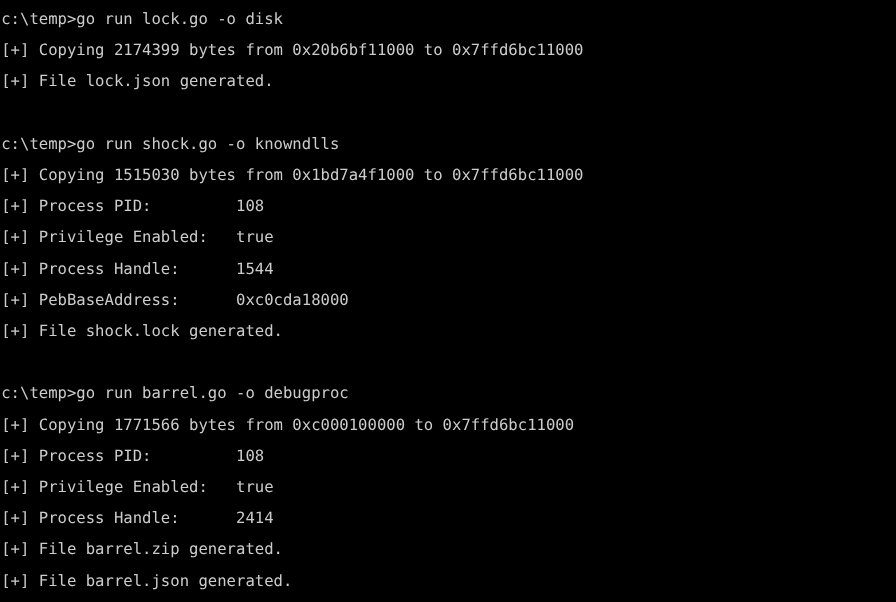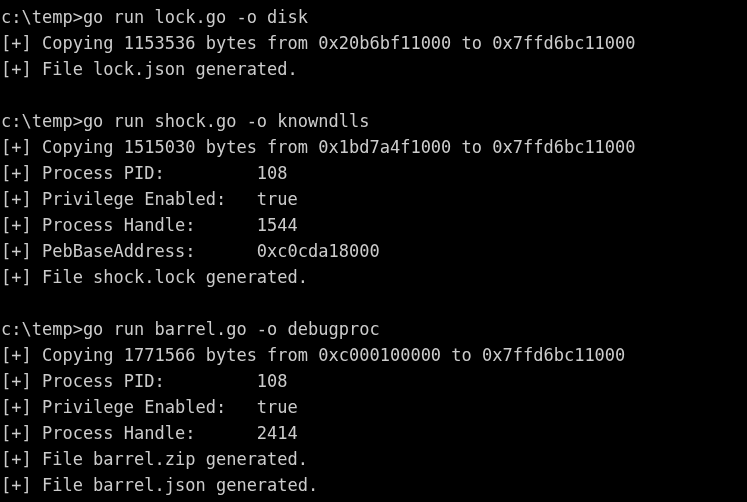--- a/index.html
+++ b/index.html
@@ -20,38 +20,38 @@
     letter-spacing: 0px;
     color: #cccccc;
     padding: 4px 0 0 1px;
     box-sizing: border-box;
   }
   .term-line {
     display: block;
     white-space: pre;
     height: 26px;
     font-family: "DejaVu Sans Mono", "Liberation Mono", monospace;
-    font-size: 17px;
+    font-size: 13px;
     line-height: 26px;
     color: #cccccc;
   }
   .term-line.blank {
     color: transparent;
   }
   .term-line.prompt-line {
     color: #cccccc;
   }
 </style>
 </head>
 <body>
 
 <div id="terminal">
 
   <div class="term-line prompt-line">c:\temp&gt;go run lock.go -o disk</div>
-  <div class="term-line">[+] Copying 1153536 bytes from 0x20b6bf11000 to 0x7ffd6bc11000</div>
+  <div class="term-line">[+] Copying 2174399 bytes from 0x20b6bf11000 to 0x7ffd6bc11000</div>
   <div class="term-line">[+] File lock.json generated.</div>
   <div class="term-line blank"></div>
   <div class="term-line prompt-line">c:\temp&gt;go run shock.go -o knowndlls</div>
   <div class="term-line">[+] Copying 1515030 bytes from 0x1bd7a4f1000 to 0x7ffd6bc11000</div>
   <div class="term-line">[+] Process PID:         108</div>
   <div class="term-line">[+] Privilege Enabled:   true</div>
   <div class="term-line">[+] Process Handle:      1544</div>
   <div class="term-line">[+] PebBaseAddress:      0xc0cda18000</div>
   <div class="term-line">[+] File shock.lock generated.</div>
   <div class="term-line blank"></div>

